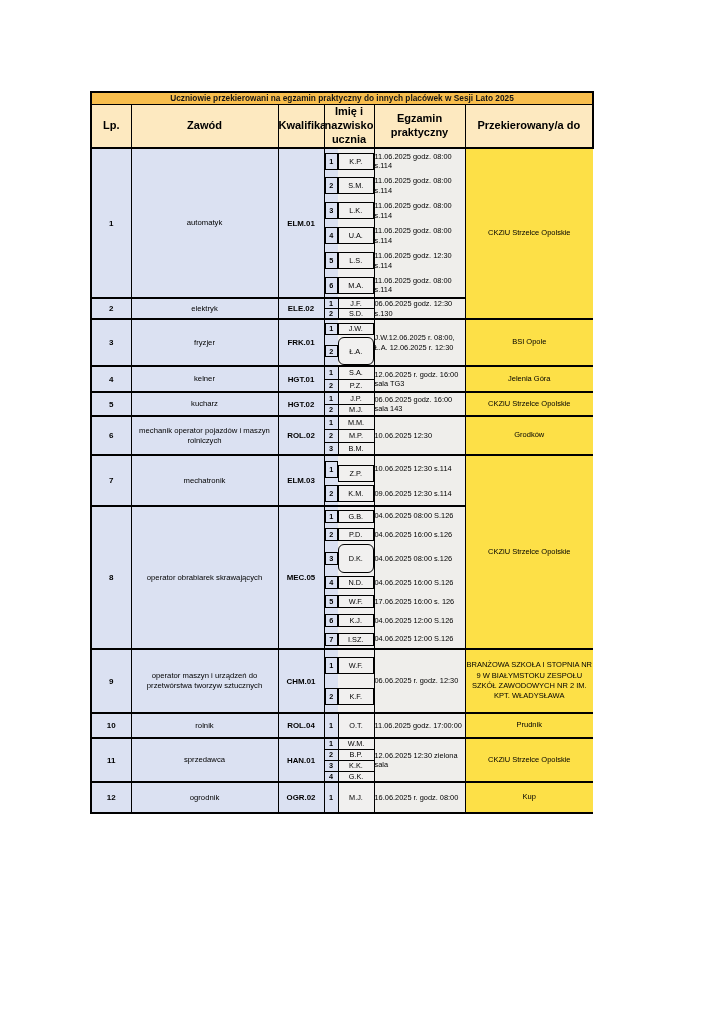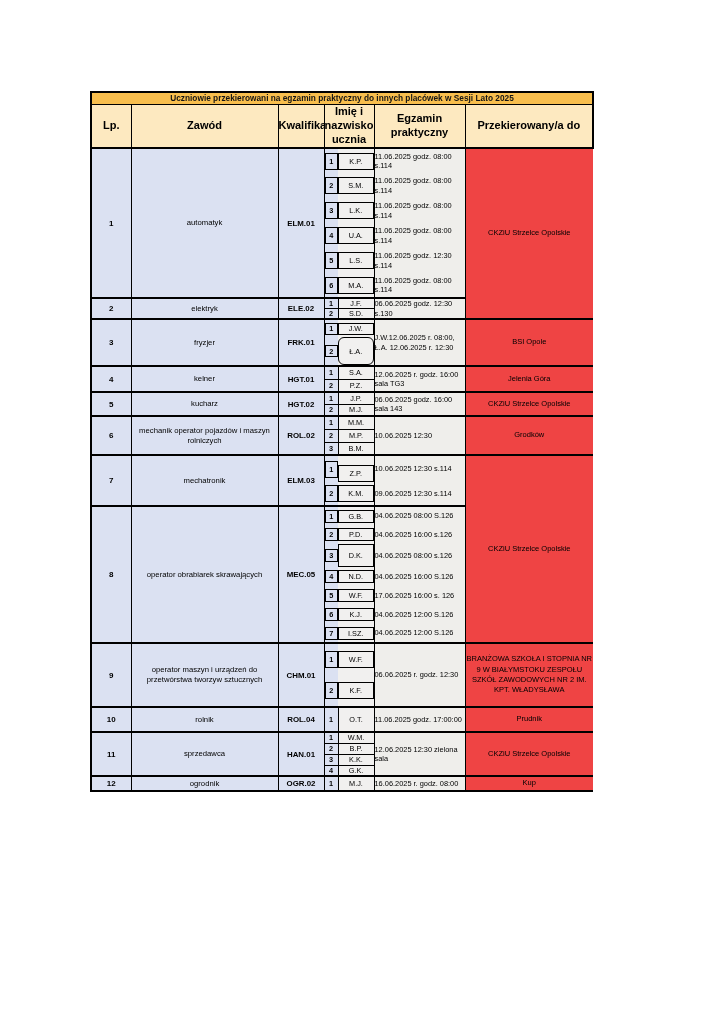--- a/index.html
+++ b/index.html
@@ -40,21 +40,21 @@
   td.nm  { background:#F1F0EF; border:1px solid #000; font-size:7.3px; text-align:center; }
   td.nrx { background:#DBE1F2; border:none; }
   td.nmx { background:#F1F0EF; border:none; }
   .box   { box-sizing:border-box; border:1px solid #000; width:100%;
            display:flex; align-items:center; justify-content:center; }
   .nrbox { background:#DBE1F2; font-size:7.3px; font-weight:bold; }
   .nmbox { background:#F1F0EF; font-size:7.3px; }
 
   td.exam { background:#EFEEEB; border-left:1.7px solid #000; border-right:1.7px solid #000;
             font-size:7.4px; text-align:left; padding:1px 2px; line-height:1.25; }
-  td.redirect { background:#ef4444; border-bottom:2.2px solid #000; border-right:none;
+  td.redirect { background:#fde047; border-bottom:2.2px solid #000; border-right:none;
                 font-size:7.5px; text-align:center; padding:1px 3px; line-height:1.38; }
   td.bb { border-bottom:2.2px solid #000; }
 </style>
 </head>
 <body>
 
 <div class="sheet">
 
   <table class="xl">
     <colgroup>
@@ -253,21 +253,21 @@
           <td class="nmx">
             <div class="box nmbox" style="height: 13px;">P.D.</div>
           </td>
           <td class="exam stu">04.06.2025 16:00 s.126</td>
         </tr>
         <tr style="height: 19px;">
           <td class="nrx">
             <div class="box nrbox" style="height: 13px;">3</div>
           </td>
           <td class="nmx">
-            <div class="box nmbox" style="height: 23px;">D.K.</div>
+            <div class="box nmbox" style="height: 29px; border-radius: 6px;">D.K.</div>
           </td>
           <td class="exam stu">04.06.2025 08:00 s.126</td>
         </tr>
         <tr style="height: 19px;">
           <td class="nrx">
             <div class="box nrbox" style="height: 13px;">4</div>
           </td>
           <td class="nmx">
             <div class="box nmbox" style="height: 13px;">N.D.</div>
           </td>
@@ -344,21 +344,21 @@
           <td class="nm">B.P.</td>
         </tr>
         <tr style="height: 11px;">
           <td class="nr">3</td>
           <td class="nm">K.K.</td>
         </tr>
         <tr style="height: 11px;">
           <td class="nr bb">4</td>
           <td class="nm bb">G.K.</td>
         </tr>
-        <tr style="height: 15px;">
+        <tr style="height: 31px;">
           <td class="lp">12</td>
           <td class="zawod">ogrodnik</td>
           <td class="kwal">OGR.02</td>
           <td class="nr bb">1</td>
           <td class="nm bb">M.J.</td>
           <td class="exam bb">16.06.2025 r. godz. 08:00</td>
           <td class="redirect">Kup</td>
         </tr>
       </tbody>
   </table>

